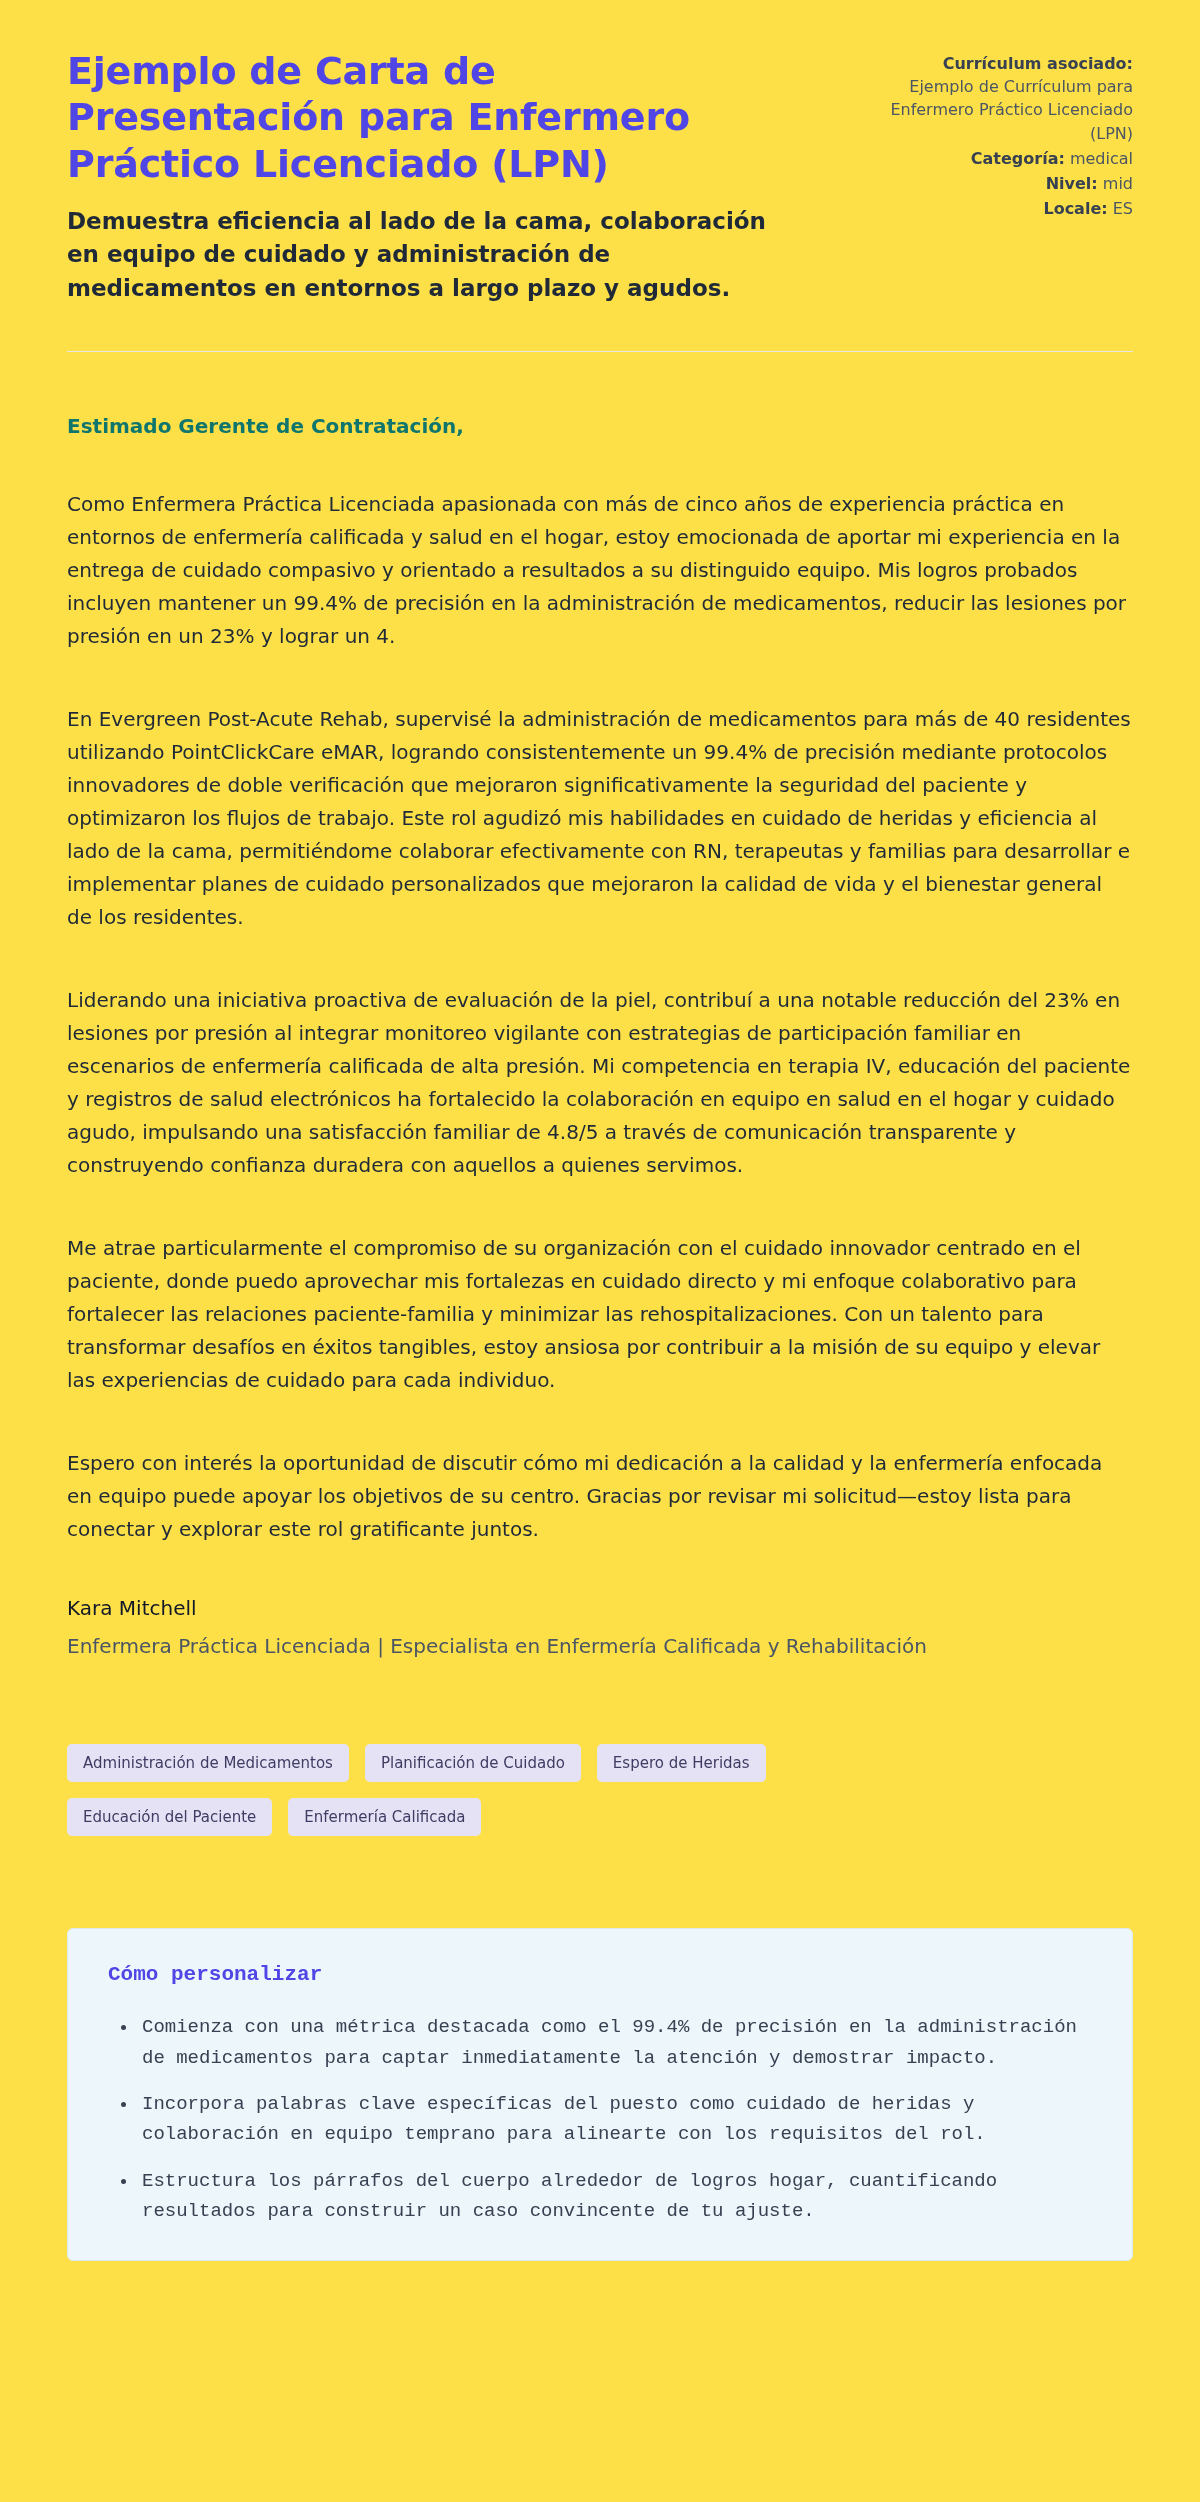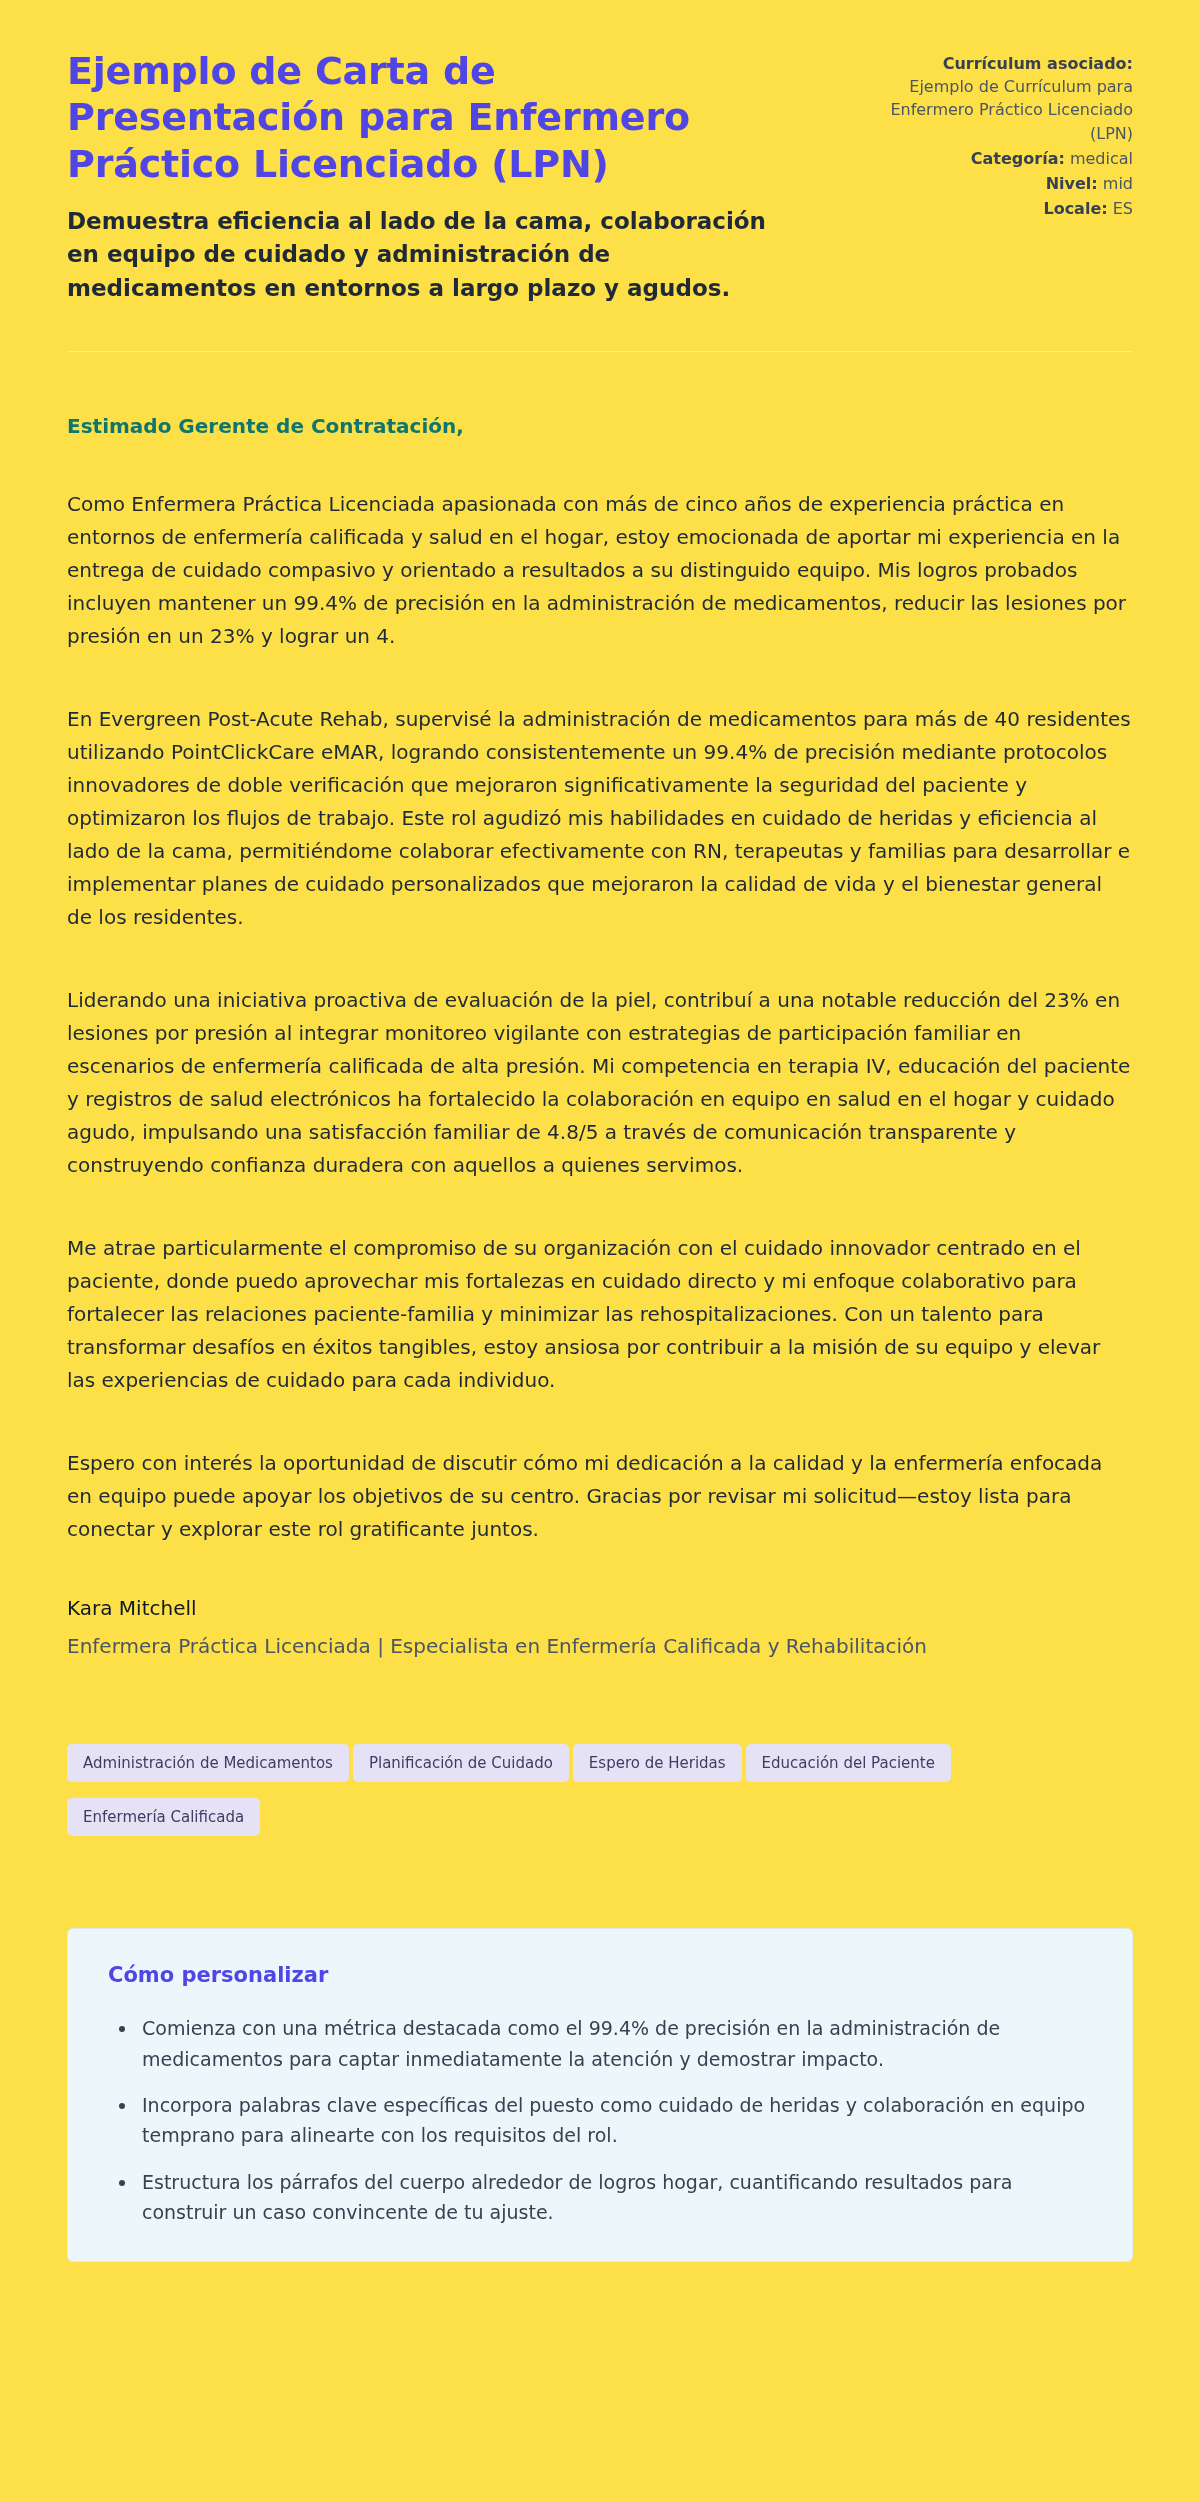--- a/index.html
+++ b/index.html
@@ -93,21 +93,21 @@
     margin: 0;
     font-size: 20px;
     color: #4b5563;
   }
 
   
   .tags {
     margin-top: 86px;
     display: flex;
     flex-wrap: wrap;
-    gap: 16px 4px;
+    gap: 16px 16px;
     max-width: 900px;
   }
   .tag {
     display: inline-block;
     background: #e5e2f6;
     color: #3f3c63;
     font-size: 15px;
     line-height: 1.2;
     padding: 10px 16px;
     border-radius: 5px;
@@ -115,20 +115,21 @@
   }
 
   
   .tips {
     margin-top: 92px;
     background: #edf6fb;
     border: 1px solid #ddeaf2;
     border-radius: 6px;
     padding: 34px 40px 34px;
     box-sizing: border-box;
+    font-family: Liberation Mono, monospace;
   }
   .tips-title {
     margin: 0 0 26px;
     font-size: 21px;
     font-weight: 700;
     color: #4f46e5;
   }
   .tips-list {
     margin: 0;
     padding-left: 30px;

